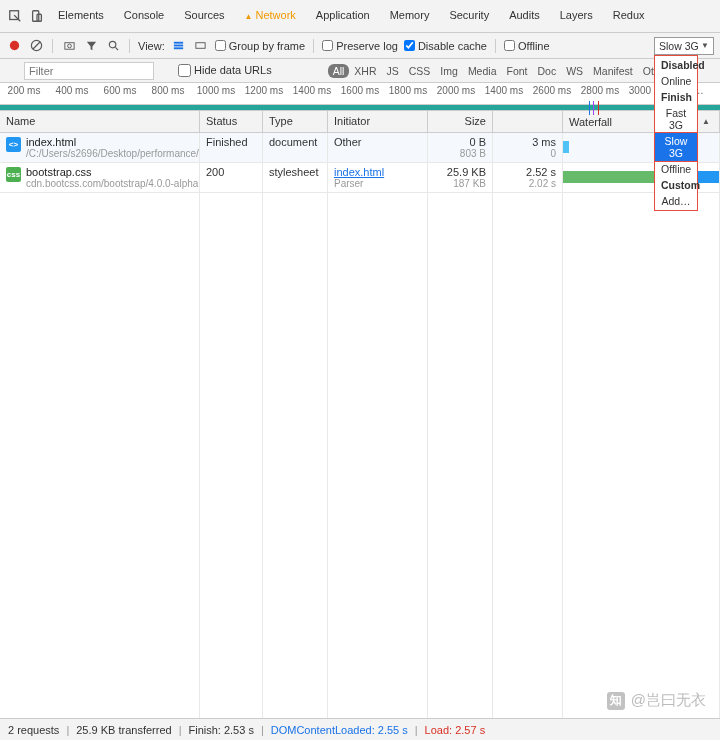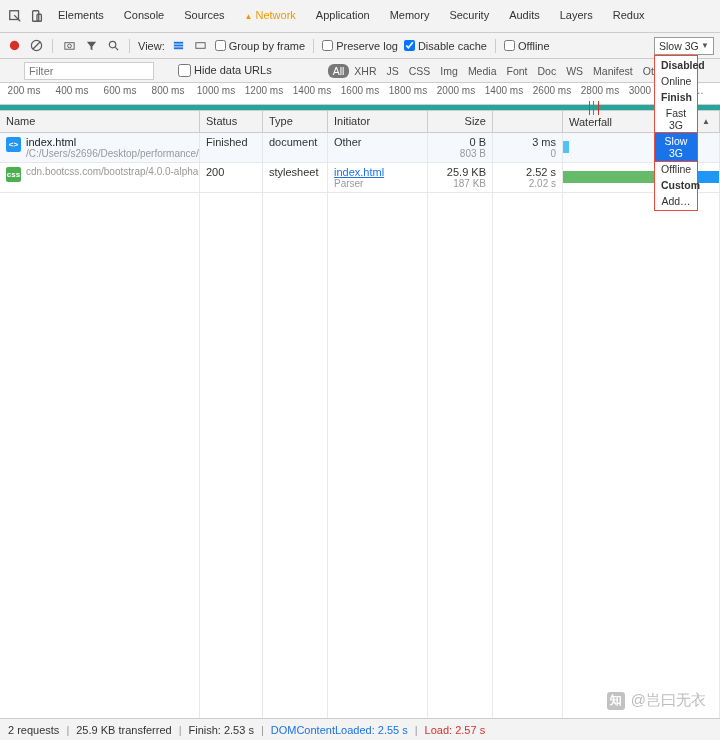--- a/index.html
+++ b/index.html
@@ -261,20 +261,21 @@
         <div class="col c-size">0 B<div class="sub">803 B</div></div>
         <div class="col c-time">3 ms<div class="sub">0</div></div>
         <div class="col c-wf">
           <div class="bar" style="left:0%;width:4%;background:#4fc3f7;"></div>
         </div>
       </div>
       <div class="row">
         <div class="col c-name">
           <div class="fi css">css</div>
           <div class="ftxt">
+            <div class="t1">bootstrap.css</div>
             <div class="t2">cdn.bootcss.com/bootstrap/4.0.0-alpha…</div>
           </div>
         </div>
         <div class="col c-status">200</div>
         <div class="col c-type">stylesheet</div>
         <div class="col c-init"><span class="lnk">index.html</span><div class="sub">Parser</div></div>
         <div class="col c-size">25.9 KB<div class="sub">187 KB</div></div>
         <div class="col c-time">2.52 s<div class="sub">2.02 s</div></div>
         <div class="col c-wf">
           <div class="bar" style="left:0%;width:100%;background:linear-gradient(90deg,#66bb6a 0%,#66bb6a 85%,#2196f3 85%,#2196f3 100%);"></div>

